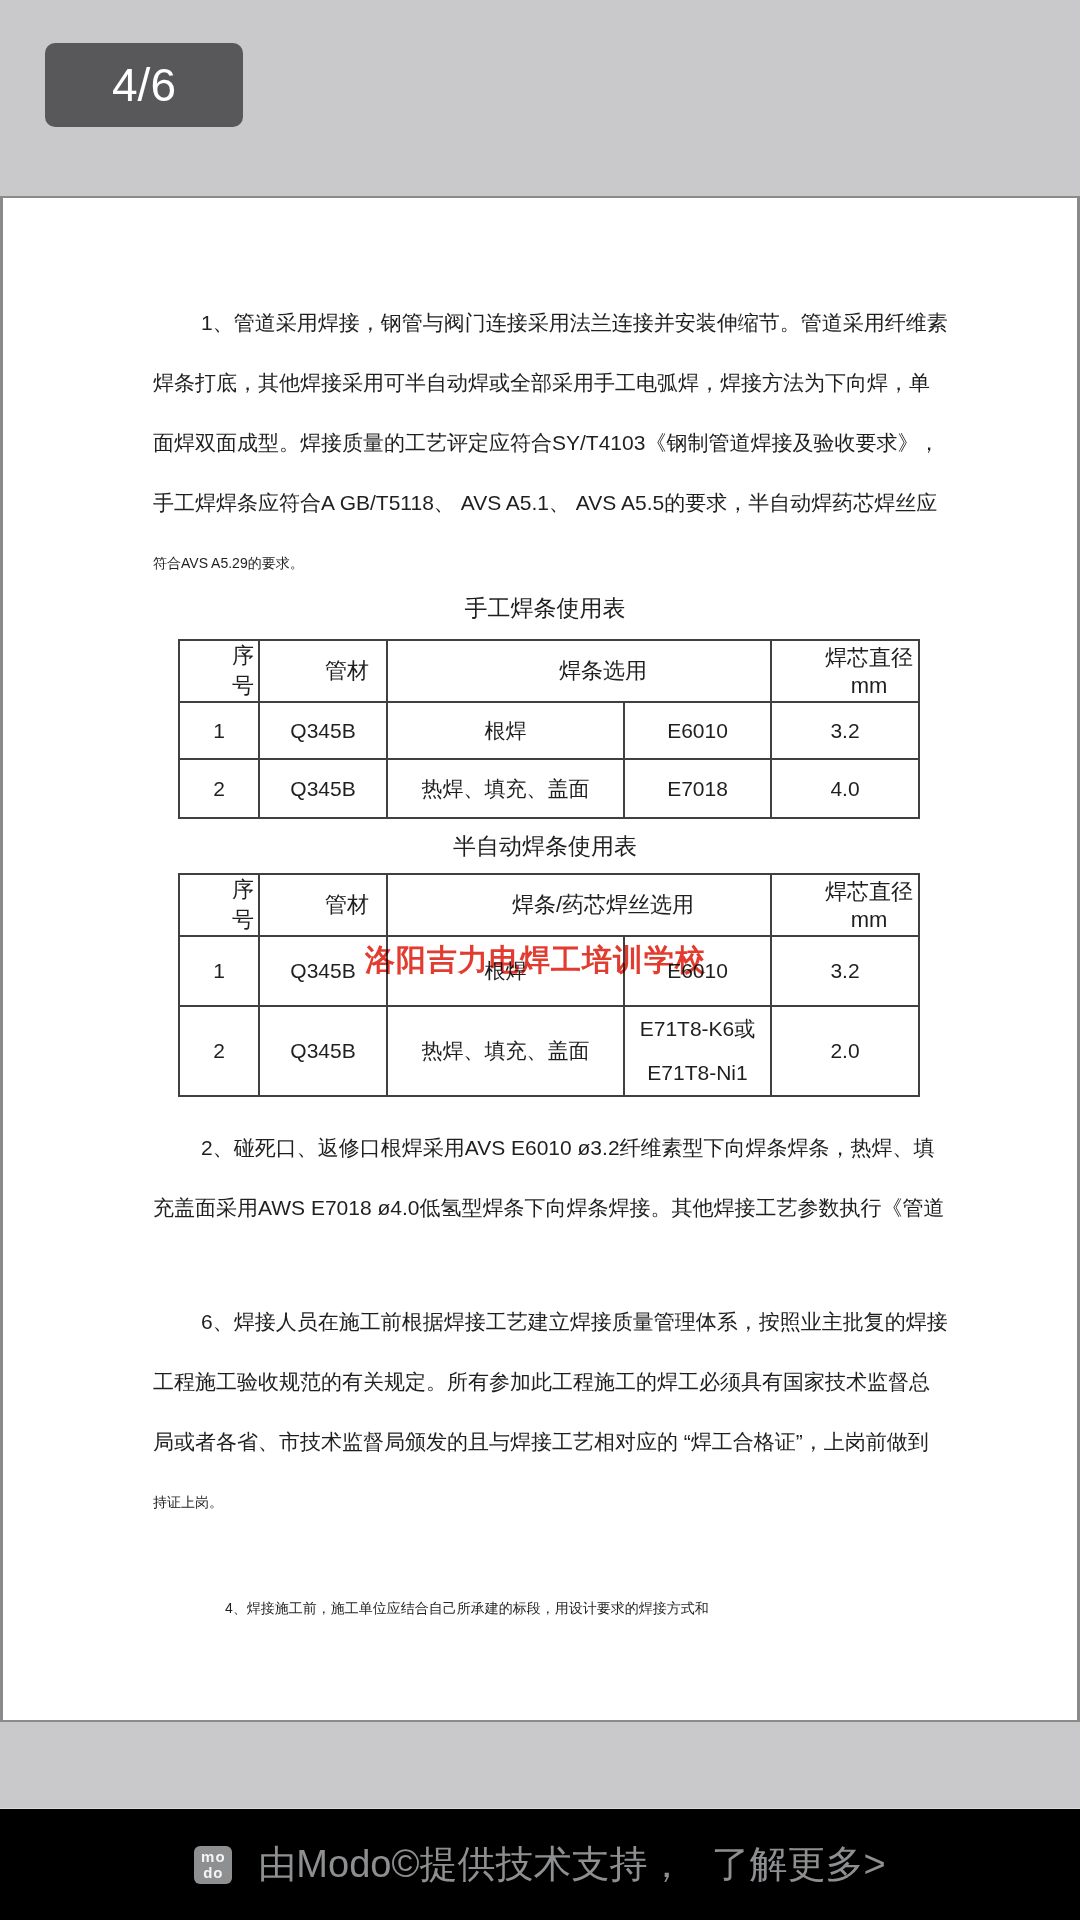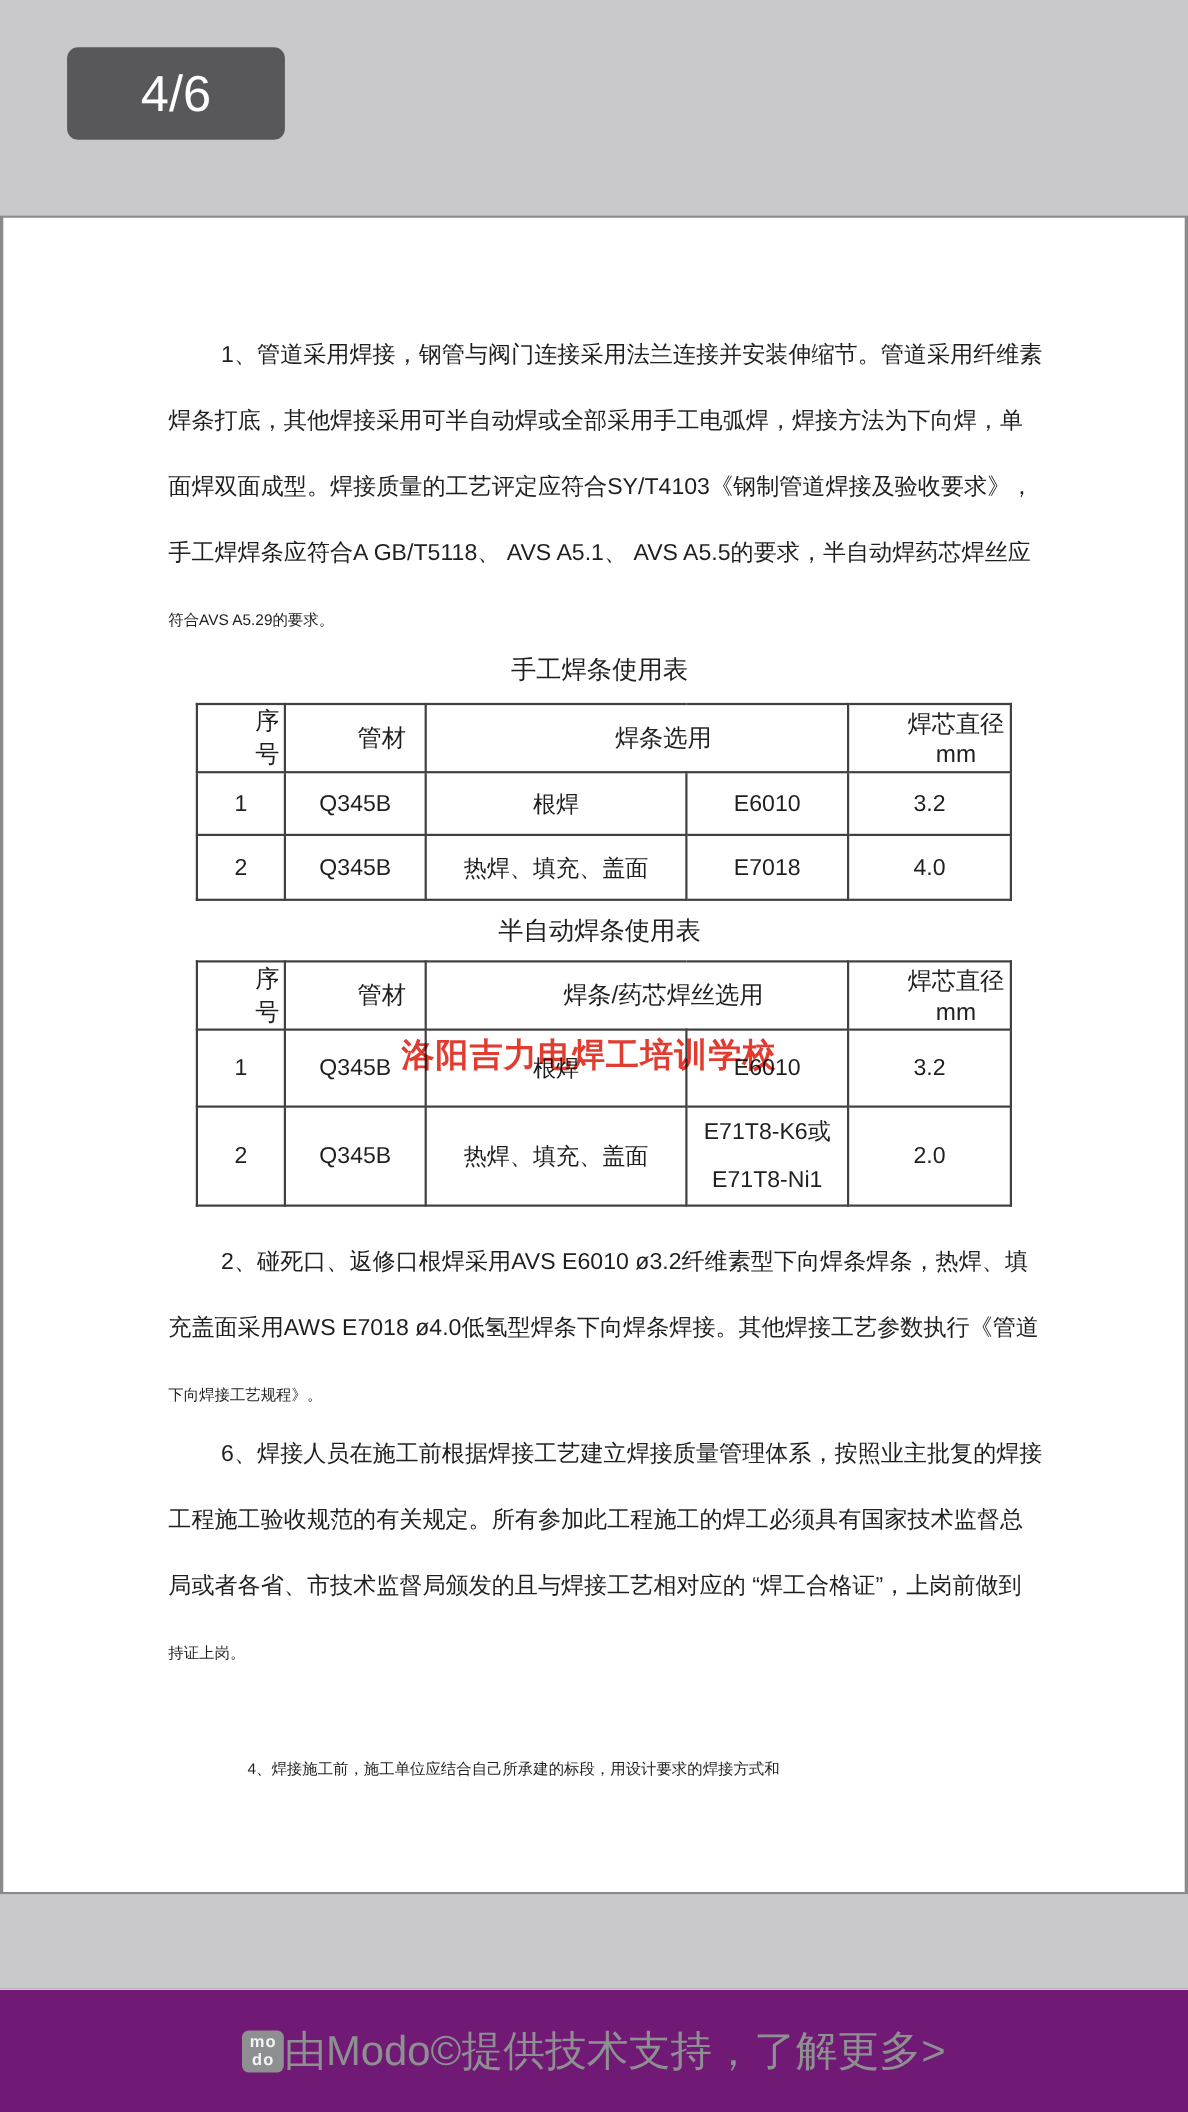--- a/index.html
+++ b/index.html
@@ -6,21 +6,21 @@
   html,body { width:1080px; height:1920px; overflow:hidden; }
   body {
     background:#c9c9cb;
     font-family:"Liberation Sans","DejaVu Sans",sans-serif;
     color:#1f1f1f;
     position:relative;
   }
 
   
   .page-badge {
-    position:absolute; left:61px; top:43px; width:198px; height:84px;
+    position:absolute; left:45px; top:43px; width:198px; height:84px;
     background:#58585a; border-radius:10px;
     display:flex; align-items:center; justify-content:center;
     color:#ffffff; font-size:46px;
   }
 
   
   .doc-page {
     position:absolute; left:0; top:196px; width:1080px; height:1526px;
     background:#ffffff;
     border:2px solid #8a8a8a; border-left-width:3px; border-right-width:3px;
@@ -59,22 +59,22 @@
     position:absolute; left:362px; top:742px; width:360px; height:40px;
     font-family:"Liberation Serif","DejaVu Serif",serif;
     font-size:30px; line-height:40px; letter-spacing:1px;
     color:#e23c30; font-weight:bold; white-space:nowrap;
     mix-blend-mode:multiply; z-index:5;
   }
 
   
   .footer-bar {
     position:absolute; left:0; bottom:0; width:1080px; height:112px;
-    background:#701a75; border-top:1px solid #dcdcde;
-    display:flex; align-items:center; justify-content:center; gap:0;
+    background:#000000; border-top:1px solid #dcdcde;
+    display:flex; align-items:center; justify-content:center; gap:26px;
     color:#8e8f91; font-size:38px;
   }
   .modo-logo {
     width:38px; height:38px; border-radius:6px; background:#8e8f91;
     display:flex; flex-direction:column; align-items:center; justify-content:center;
     color:#f3f4f6; font-size:15px; font-weight:bold; line-height:16px;
     letter-spacing:1px;
   }
   .footer-text { white-space:nowrap; }
   .footer-link { white-space:nowrap; }
@@ -165,21 +165,20 @@
       <td>2.0</td>
     </tr>
   </tbody>
     </table>
 
   <div class="watermark">洛阳吉力电焊工培训学校</div>
 
   <div class="para" style="top:920px;">
     <div class="ln indent1">2、碰死口、返修口根焊采用AVS E6010 ø3.2纤维素型下向焊条焊条，热焊、填</div>
     <div class="ln">充盖面采用AWS E7018 ø4.0低氢型焊条下向焊条焊接。其他焊接工艺参数执行《管道</div>
-    <div class="ln-left">下向焊接工艺规程》。</div>
   </div>
 
   <div class="para" style="top:1094px;">
     <div class="ln indent1">6、焊接人员在施工前根据焊接工艺建立焊接质量管理体系，按照业主批复的焊接</div>
     <div class="ln">工程施工验收规范的有关规定。所有参加此工程施工的焊工必须具有国家技术监督总</div>
     <div class="ln">局或者各省、市技术监督局颁发的且与焊接工艺相对应的 “焊工合格证”，上岗前做到</div>
     <div class="ln-left">持证上岗。</div>
   </div>
 
   <div class="para" style="top:1380px;">

